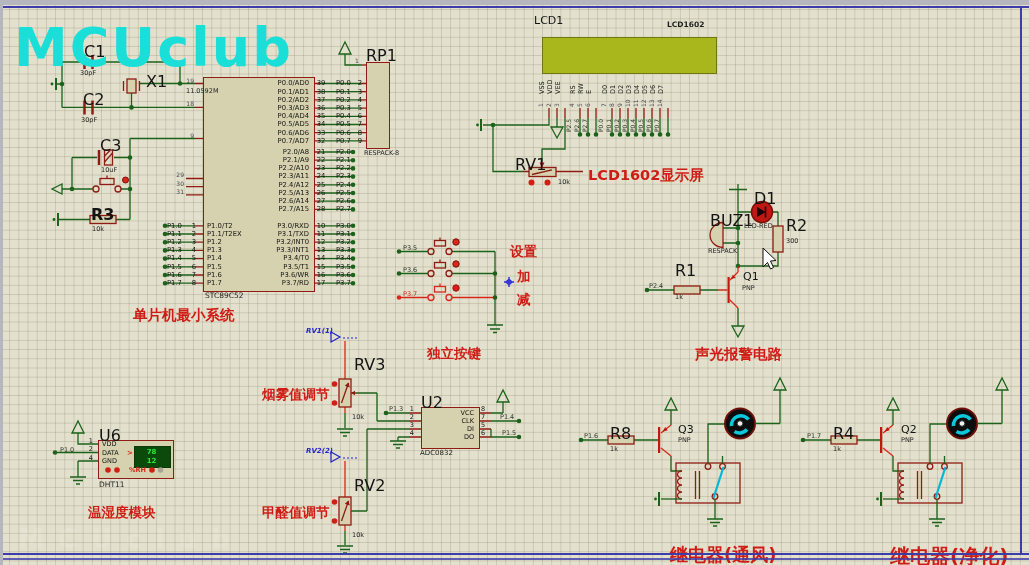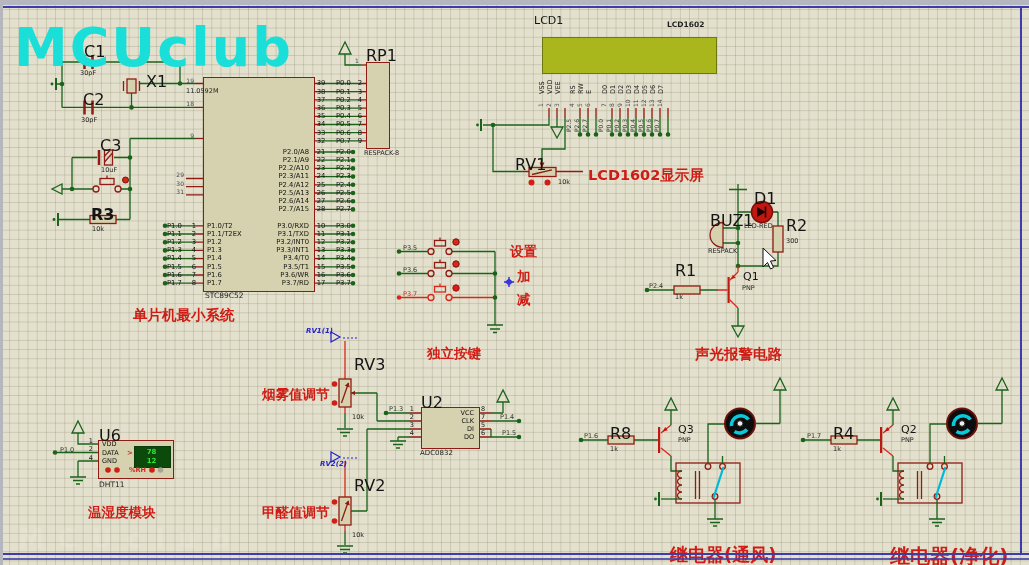--- a/index.html
+++ b/index.html
@@ -353,20 +353,31 @@
   <div class="prow">P1.0/T2</div>
       <div class="prow">P1.1/T2EX</div>
       <div class="prow">P1.2</div>
       <div class="prow">P1.3</div>
       <div class="prow">P1.4</div>
       <div class="prow">P1.5</div>
       <div class="prow">P1.6</div>
       <div class="prow">P1.7</div>
     </div>
 
+  <div class="col ra" style="left:245px;top:79.4px;width:64px;">
+
+  <div class="prow ra">P0.0/AD0</div>
+      <div class="prow ra">P0.1/AD1</div>
+      <div class="prow ra">P0.2/AD2</div>
+      <div class="prow ra">P0.3/AD3</div>
+      <div class="prow ra">P0.4/AD4</div>
+      <div class="prow ra">P0.5/AD5</div>
+      <div class="prow ra">P0.6/AD6</div>
+      <div class="prow ra">P0.7/AD7</div>
+    </div>
   <div class="col ctr" style="left:313px;top:79.4px;width:16px;">
 
   <div class="prow num ctr">39</div>
       <div class="prow num ctr">38</div>
       <div class="prow num ctr">37</div>
       <div class="prow num ctr">36</div>
       <div class="prow num ctr">35</div>
       <div class="prow num ctr">34</div>
       <div class="prow num ctr">33</div>
       <div class="prow num ctr">32</div>
@@ -649,21 +660,21 @@
   <div class="abs val" style="left:742px;top:284px;">PNP</div>
   <div class="abs lbl" style="left:675px;top:261px;">R1</div>
   <div class="abs val" style="left:675px;top:293px;">1k</div>
   <div class="abs net" style="left:649px;top:282px;">P2.4</div>
   <div class="abs cn" style="left:695px;top:345px;font-size:14.5px;">声光报警电路</div>
 
   <div class="abs blue" style="left:306px;top:327px;">RV1(1)</div>
   <div class="abs lbl" style="left:354px;top:355px;">RV3</div>
   <div class="abs val" style="left:352px;top:413px;">10k</div>
   <div class="abs cn" style="left:262px;top:386px;">烟雾值调节</div>
-  <div class="abs blue" style="left:320px;top:447px;margin-top:13px;">RV2(2)</div>
+  <div class="abs blue" style="left:306px;top:447px;">RV2(2)</div>
   <div class="abs lbl" style="left:354px;top:476px;">RV2</div>
   <div class="abs val" style="left:352px;top:531px;">10k</div>
   <div class="abs cn" style="left:262px;top:504px;">甲醛值调节</div>
 
   <div class="abs lbl" style="left:421px;top:393px;">U2</div>
   <div class="abs val7" style="left:420px;top:449px;font-size:7px;">ADC0832</div>
   <div class="col ra" style="left:406px;top:405.2px;width:8px;">
 
   <div class="arow num ra">1</div>
       <div class="arow num ra">2</div>

